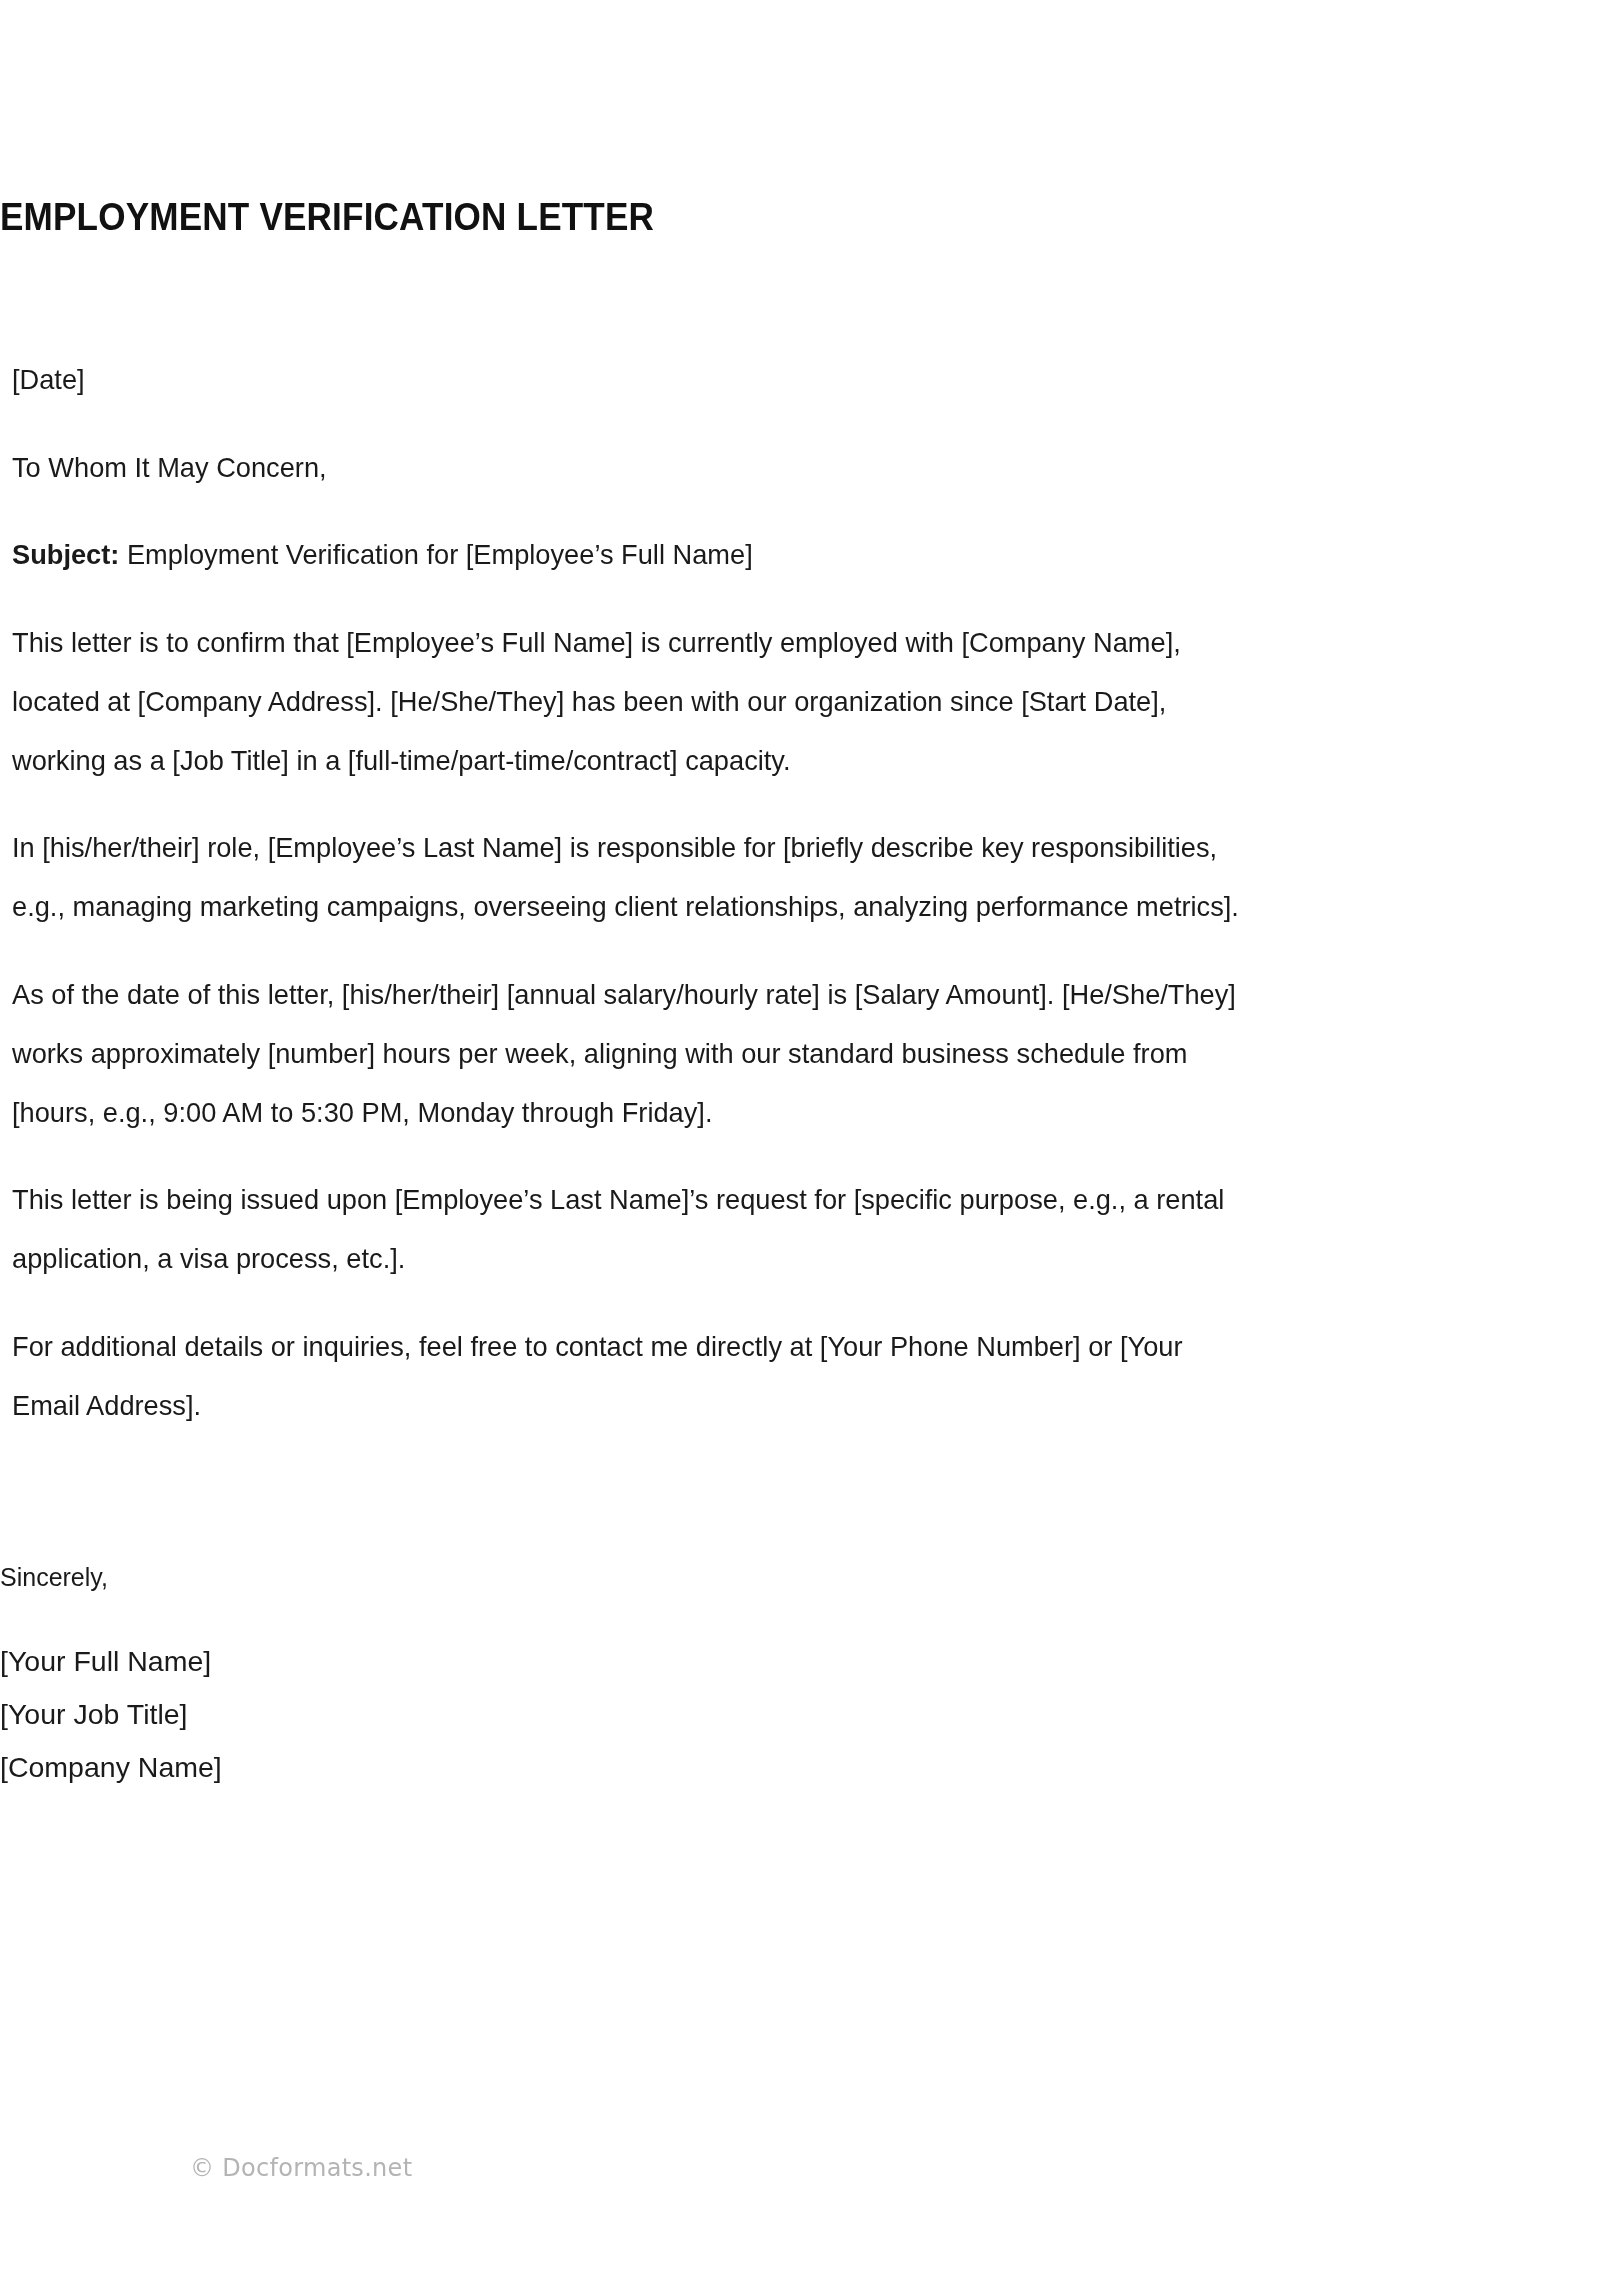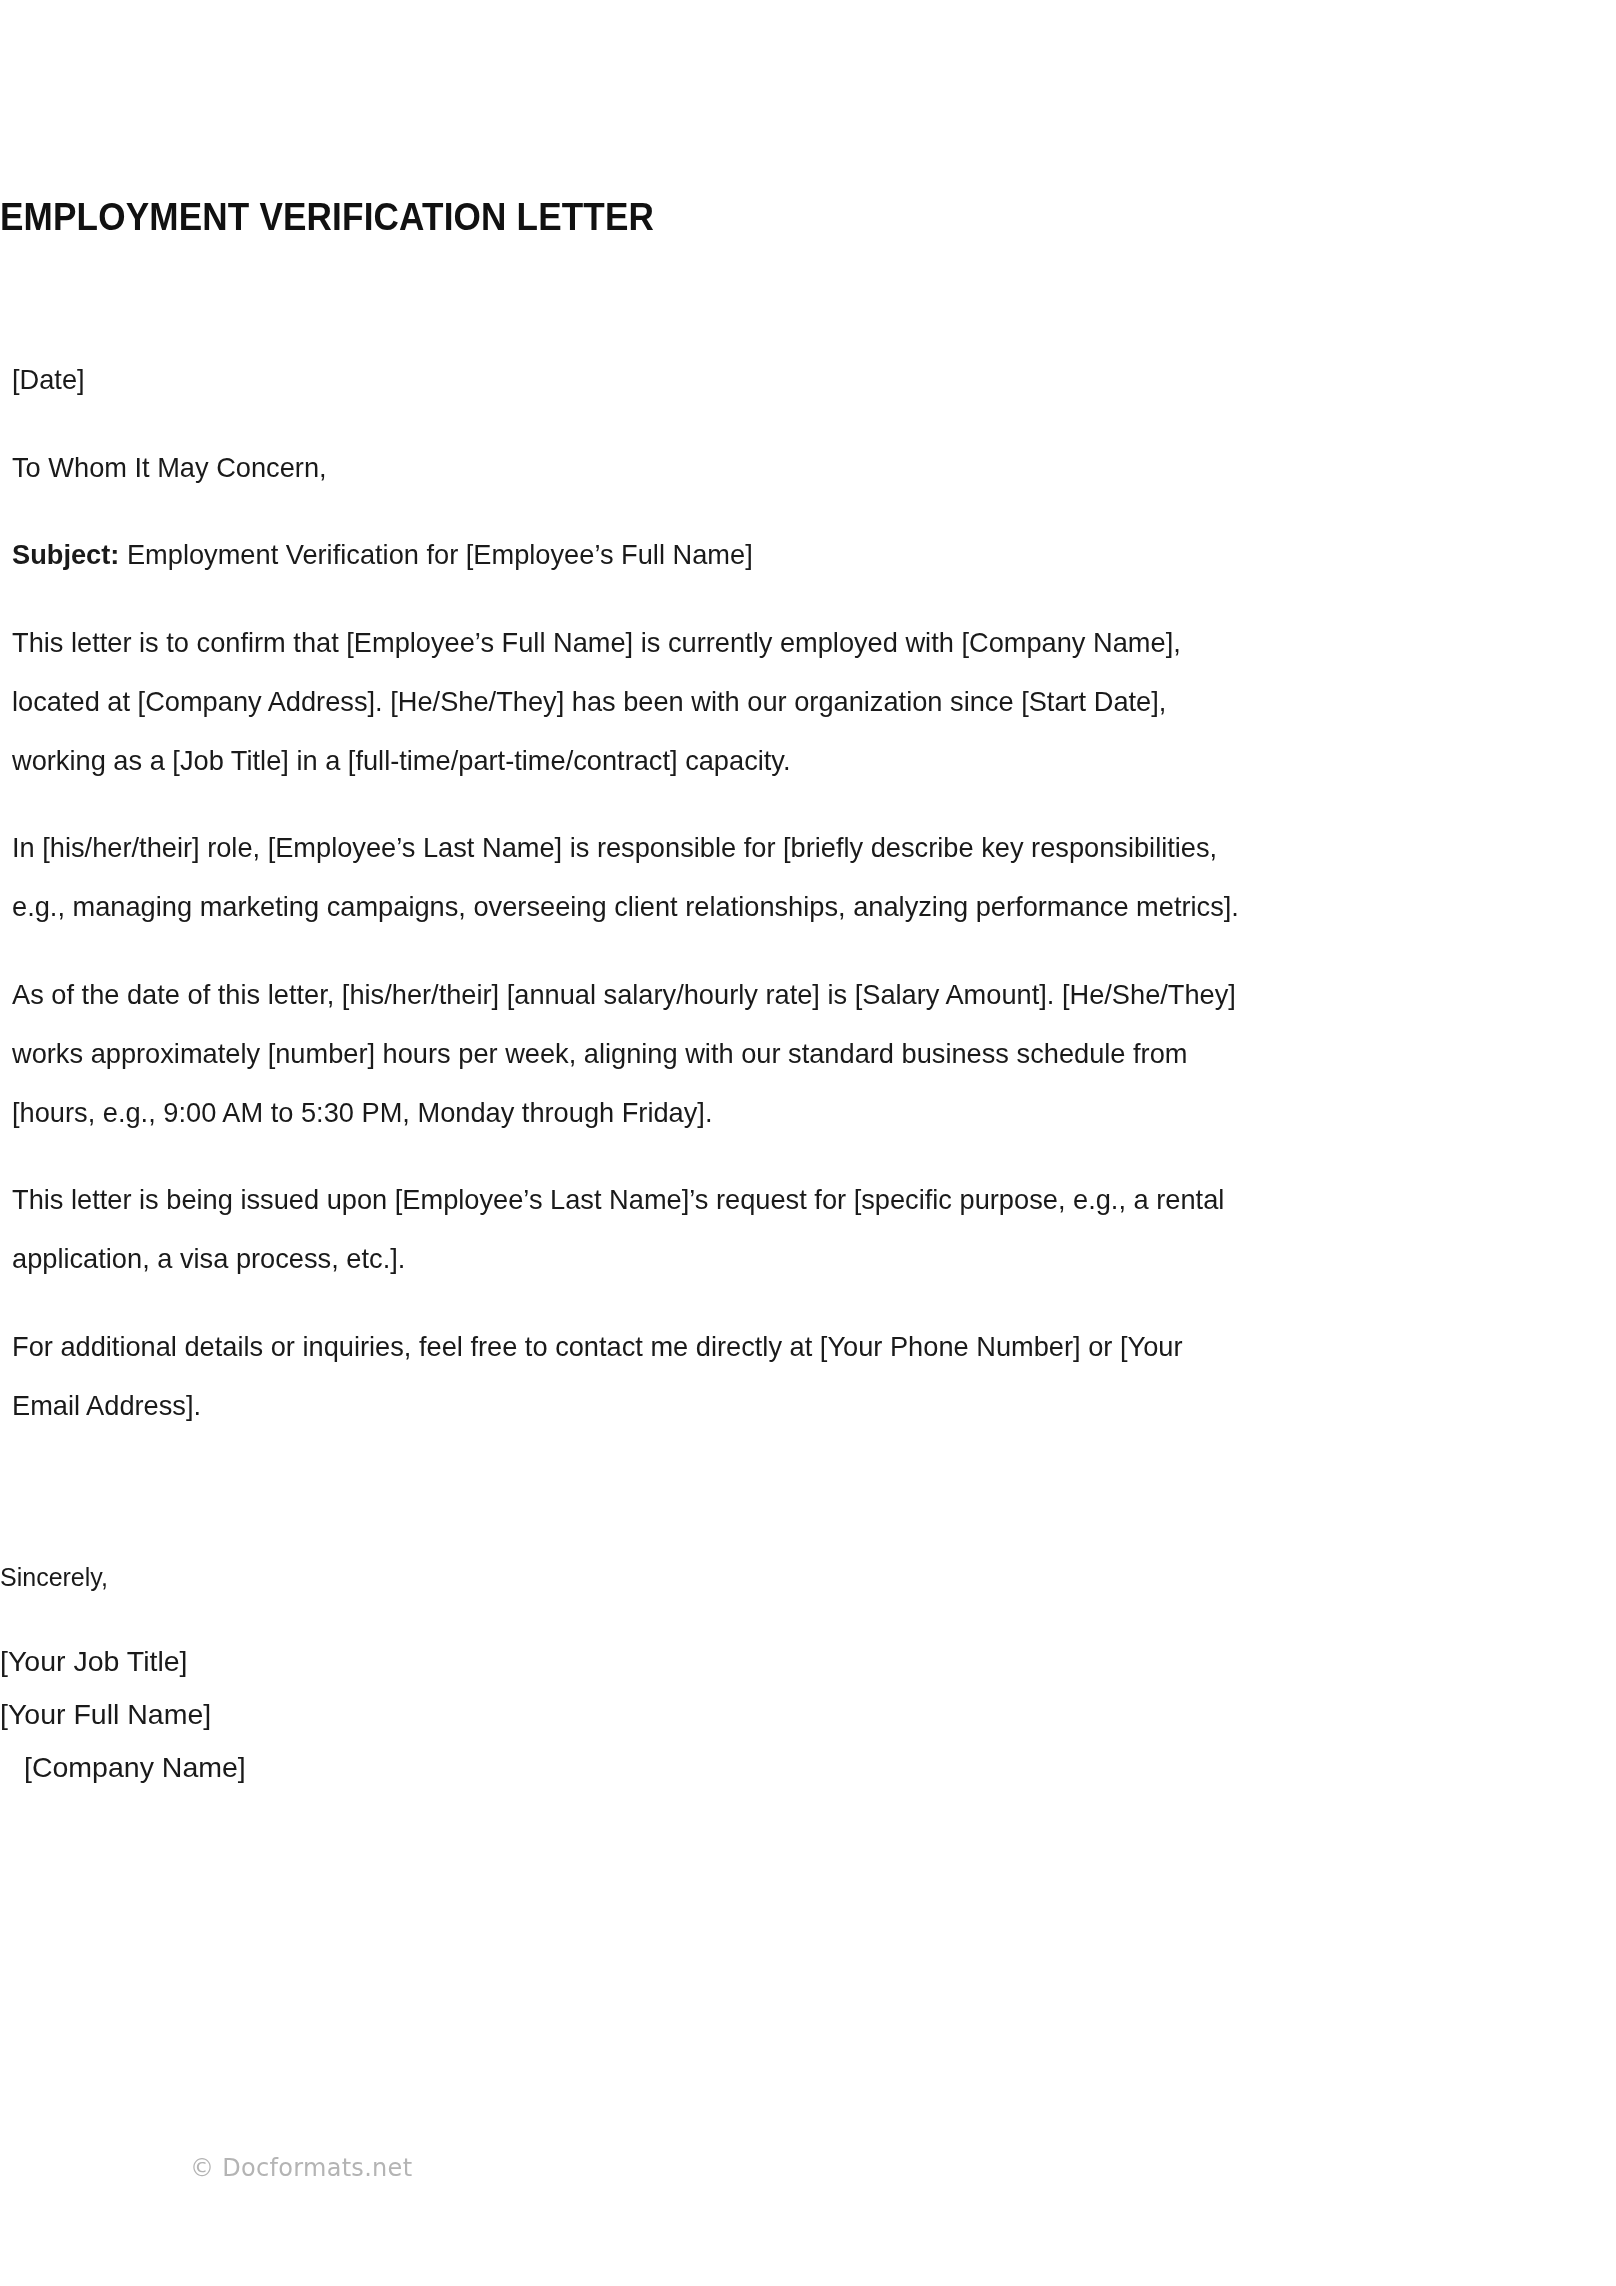--- a/index.html
+++ b/index.html
@@ -75,21 +75,21 @@
     color: #1a1a1a;
   }
 
   .sign-block .sig-line {
     margin: 0 0 15px 0;
     font-size: 28.5px;
     line-height: 38px;
     color: #1a1a1a;
   }
 
-  .sign-block .sig-line:last-child { margin-bottom: 0; padding-left: 24px; }
+  .sign-block .sig-line:last-child { margin-bottom: 0; }
 
   .footer {
     position: absolute;
     left: 190px;
     top: 2155px;
     font-size: 24px;
     line-height: 27px;
     color: #b4b4b4;
     font-family: "DejaVu Sans", "Liberation Sans", sans-serif;
     letter-spacing: 0.3px;
@@ -117,21 +117,21 @@
     <p class="para">As of the date of this letter, [his/her/their] [annual salary/hourly rate] is [Salary Amount]. [He/She/They] works approximately [number] hours per week, aligning with our standard business schedule from [hours, e.g., 9:00 AM to 5:30 PM, Monday through Friday].</p>
 
     <p class="para">This letter is being issued upon [Employee’s Last Name]’s request for [specific purpose, e.g., a rental application, a visa process, etc.].</p>
 
     <p class="para">For additional details or inquiries, feel free to contact me directly at [Your Phone Number] or [Your Email Address].</p>
 
   </div>
 
   <div class="sign-block">
     <p class="salute">Sincerely,</p>
+    <p class="sig-line">[Your Full Name]</p>
     <p class="sig-line">[Your Job Title]</p>
-    <p class="sig-line">[Your Full Name]</p>
     <p class="sig-line">[Company Name]</p>
   </div>
 
   <div class="footer">© Docformats.net</div>
 
 </div>
 
 
 </body></html>

